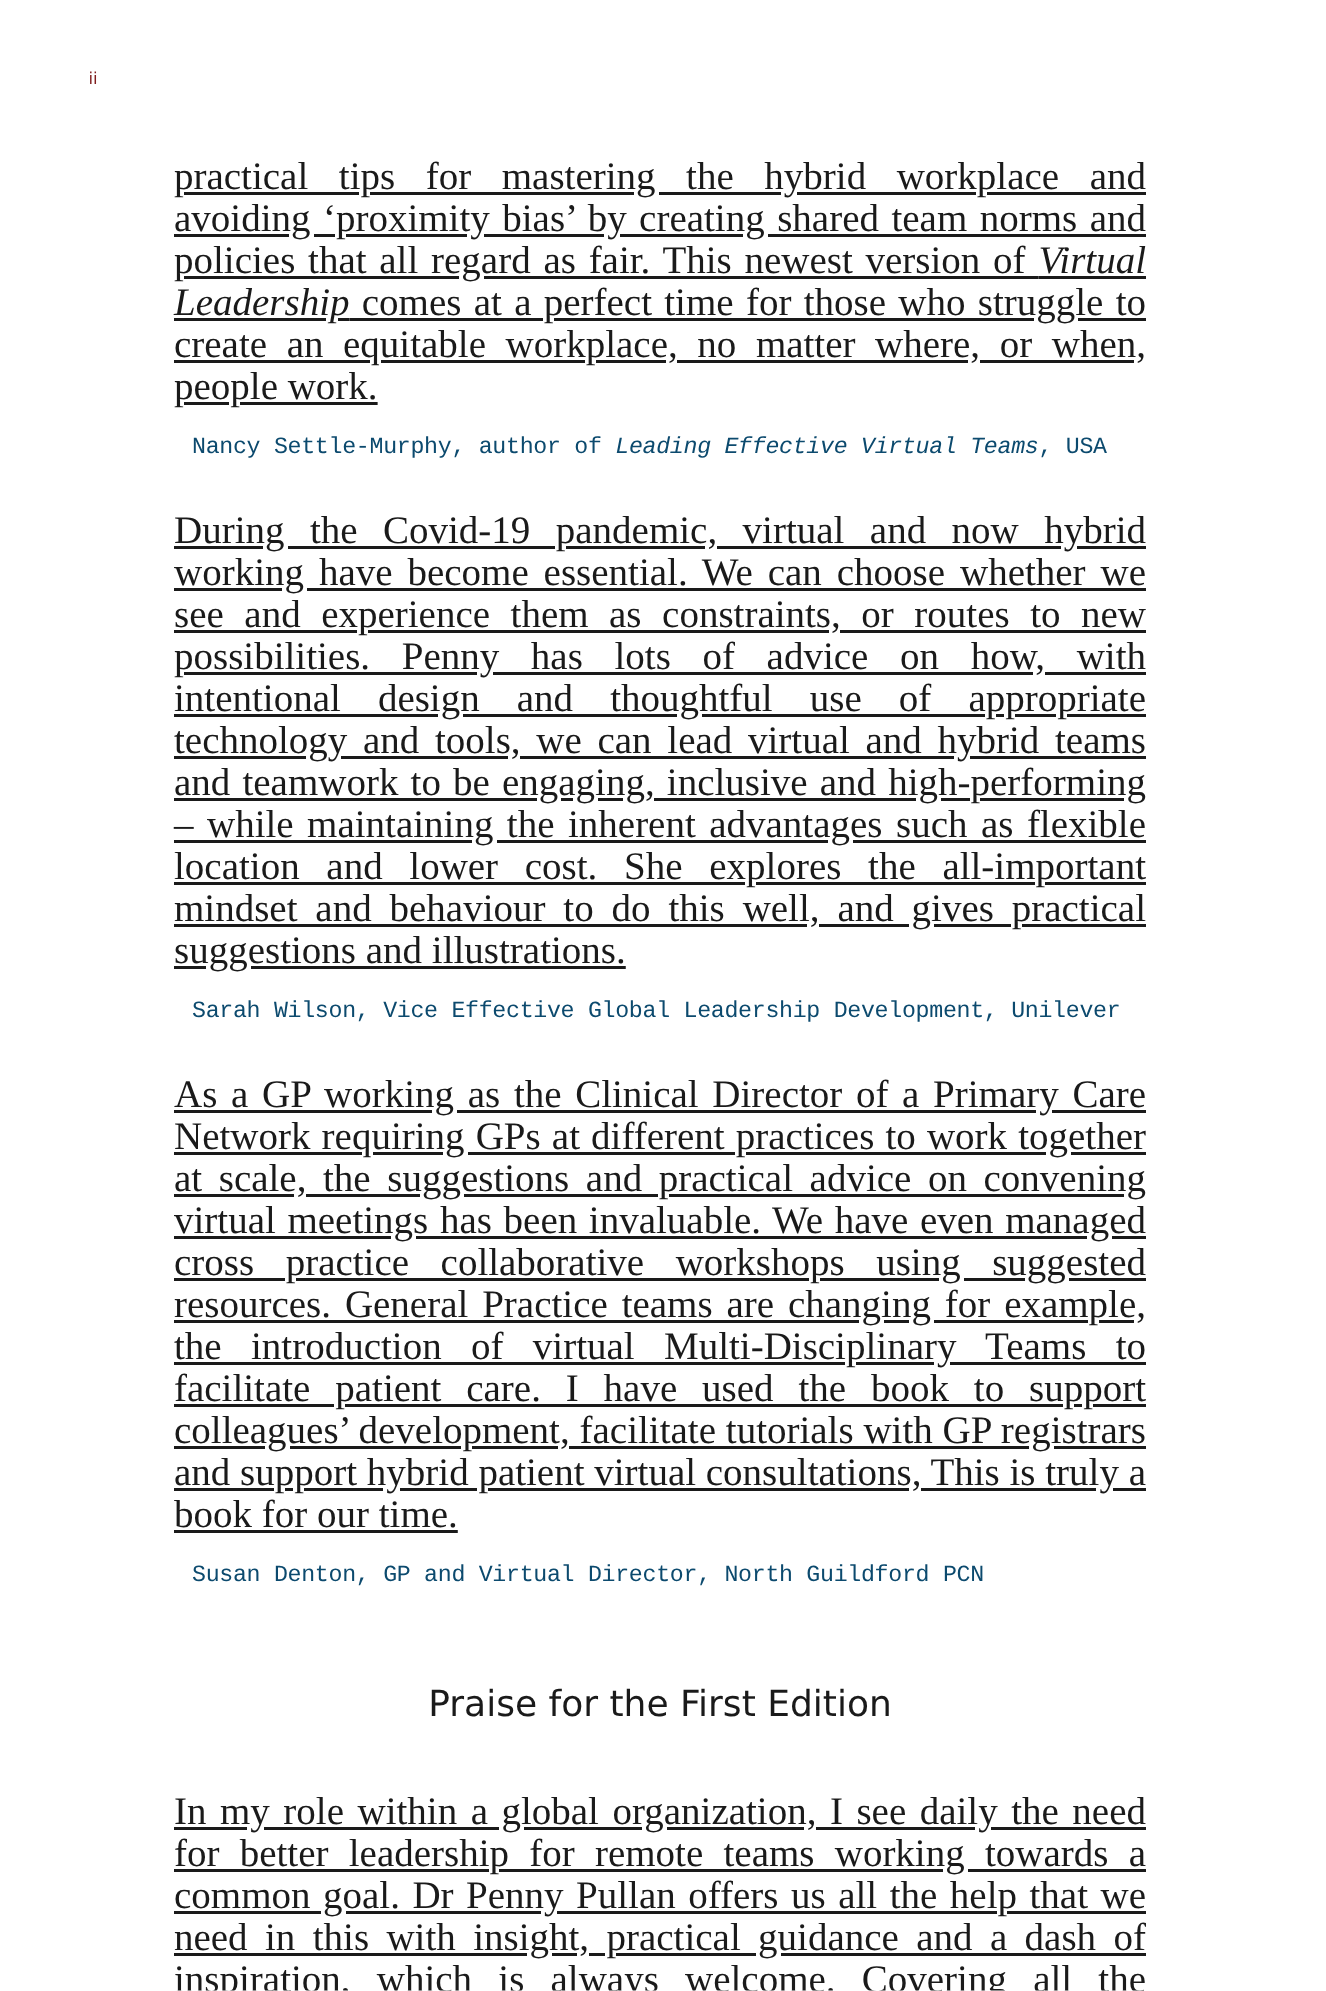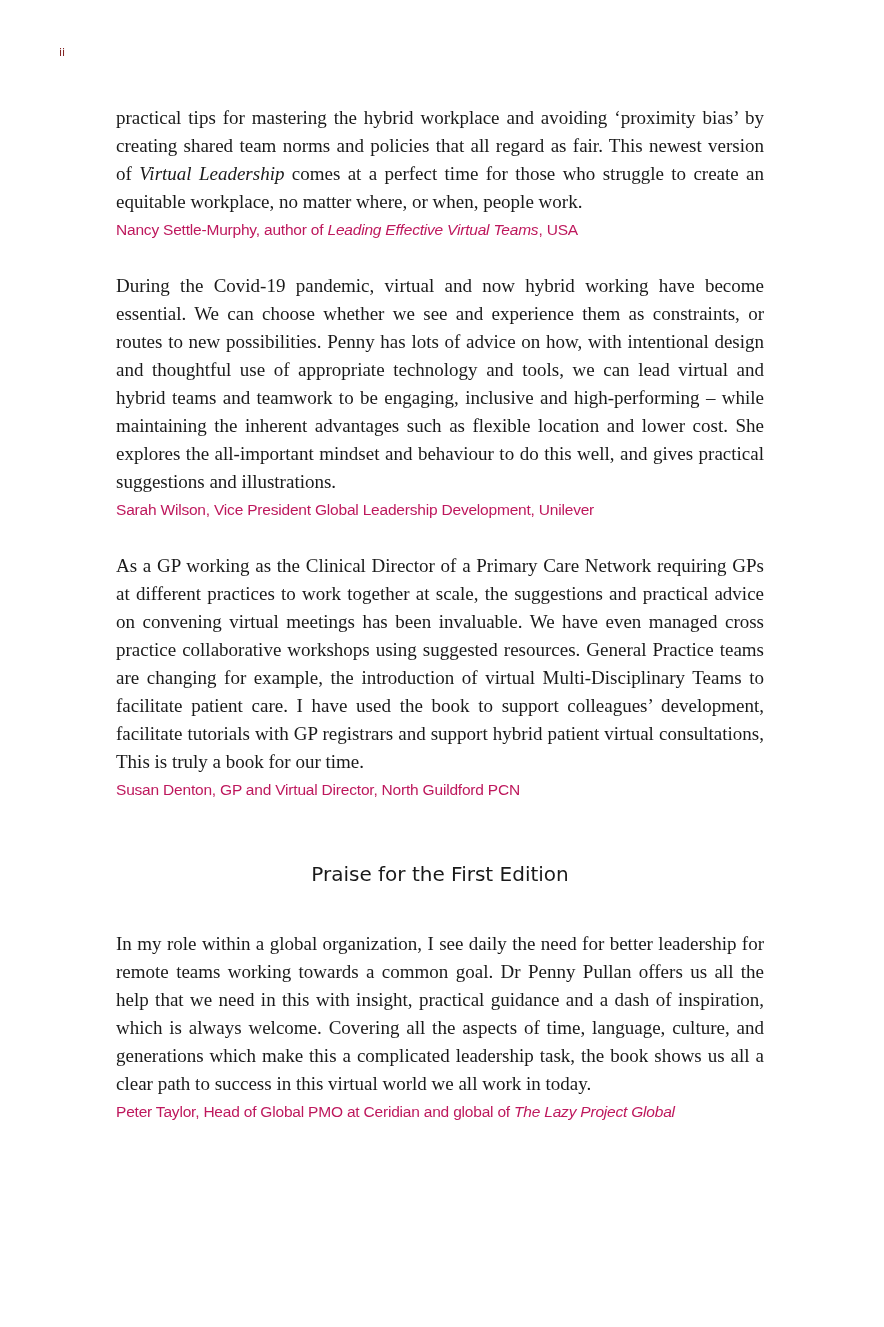--- a/index.html
+++ b/index.html
@@ -1,60 +1,61 @@
 <!DOCTYPE html>
 <html><head>
 <meta charset="utf-8">
 <style>
   html, body { margin: 0; padding: 0; background: #ffffff; }
   body { width: 884px; height: 1327px; position: relative; overflow: hidden; color: #1a1a1a; }
   .folio { position: absolute; left: 59px; top: 46px; font-family: "DejaVu Sans", sans-serif; font-size: 11px; color: #7f1d1d; }
   .content { position: absolute; left: 116px; top: 104px; width: 648px; }
   .para {
     font-family: "Liberation Serif", serif;
-    font-size: 19px;
+    font-size: 26px;
     line-height: 28px;
     text-align: justify;
     margin: 0;
     color: #1a1a1a;
+    text-decoration: underline;
   }
   .attr {
-    font-family: Liberation Sans, sans-serif;
+    font-family: Liberation Mono, monospace;
     font-size: 15.5px;
     line-height: 28px;
-    margin: 0;
-    color: #be185d;
+    margin: 12px;
+    color: #0c4a6e;
     letter-spacing: -0.2px;
   }
   .block { margin-bottom: 28px; }
   .heading {
     font-family: "DejaVu Sans", sans-serif;
     font-weight: normal;
-    font-size: 20px;
+    font-size: 24px;
     text-align: center;
     margin: 58px 0 44px 0;
     color: #1a1a1a;
   }
   i { font-style: italic; }
 </style>
 </head>
 <body>
 
 <div class="folio">ii</div>
 
 <div class="content">
 
   <div class="block">
     <p class="para"><span>practical tips for mastering the hybrid workplace and avoiding ‘proximity bias’ by creating shared team norms and policies that all regard as fair. This newest version of </span><i>Virtual Leadership</i><span> comes at a perfect time for those who struggle to create an equitable workplace, no matter where, or when, people work.</span></p>
     <p class="attr"><span>Nancy Settle-Murphy, author of </span><i>Leading Effective Virtual Teams</i><span>, USA</span></p>
   </div>
 
   <div class="block">
     <p class="para">During the Covid-19 pandemic, virtual and now hybrid working have become essential. We can choose whether we see and experience them as constraints, or routes to new possibilities. Penny has lots of advice on how, with intentional design and thoughtful use of appropriate technology and tools, we can lead virtual and hybrid teams and teamwork to be engaging, inclusive and high-performing – while maintaining the inherent advantages such as flexible location and lower cost. She explores the all-important mindset and behaviour to do this well, and gives practical suggestions and illustrations.</p>
-    <p class="attr">Sarah Wilson, Vice President Global Leadership Development, Unilever</p>
+    <p class="attr">Sarah Wilson, Vice Effective Global Leadership Development, Unilever</p>
   </div>
 
   <div class="block">
     <p class="para">As a GP working as the Clinical Director of a Primary Care Network requiring GPs at different practices to work together at scale, the suggestions and practical advice on convening virtual meetings has been invaluable. We have even managed cross practice collaborative workshops using suggested resources. General Practice teams are changing for example, the introduction of virtual Multi-Disciplinary Teams to facilitate patient care. I have used the book to support colleagues’ development, facilitate tutorials with GP registrars and support hybrid patient virtual consultations, This is truly a book for our time.</p>
     <p class="attr">Susan Denton, GP and Virtual Director, North Guildford PCN</p>
   </div>
 
   <h2 class="heading">Praise for the First Edition</h2>
 
   <div class="block">

